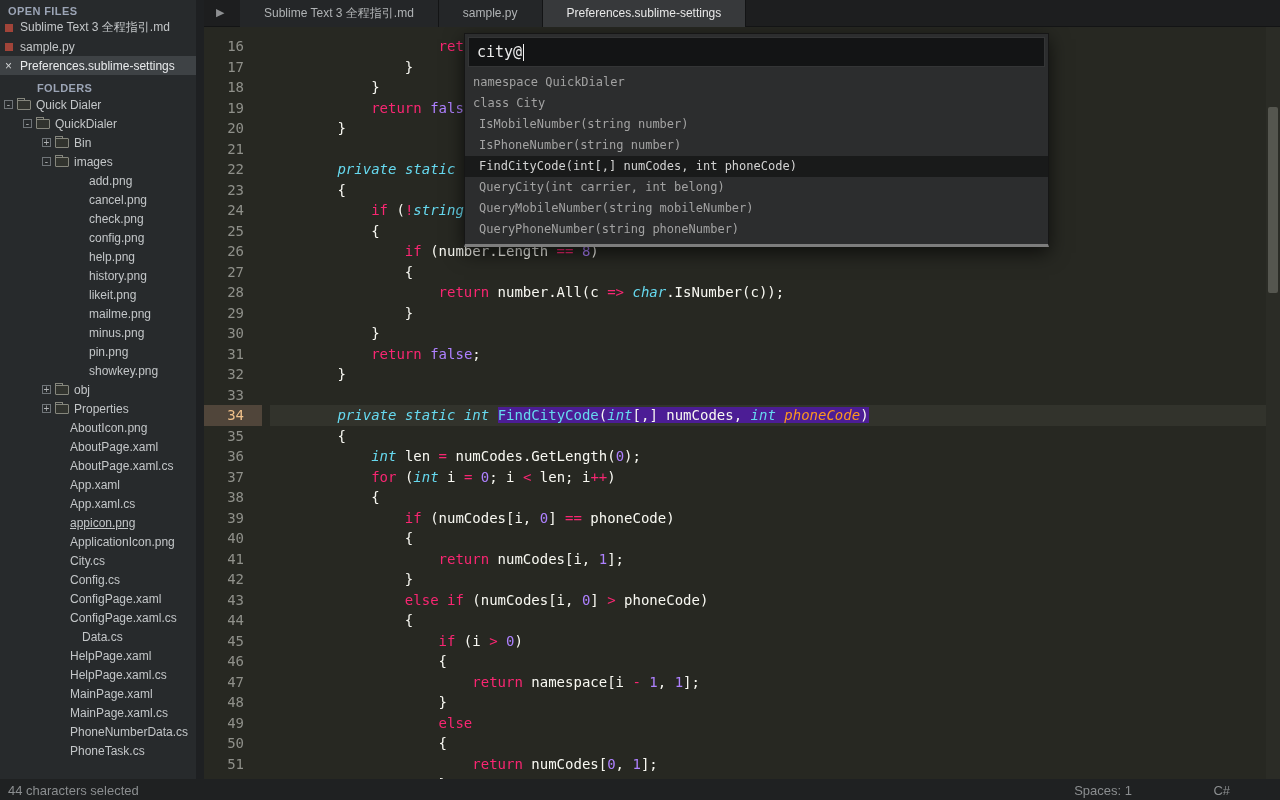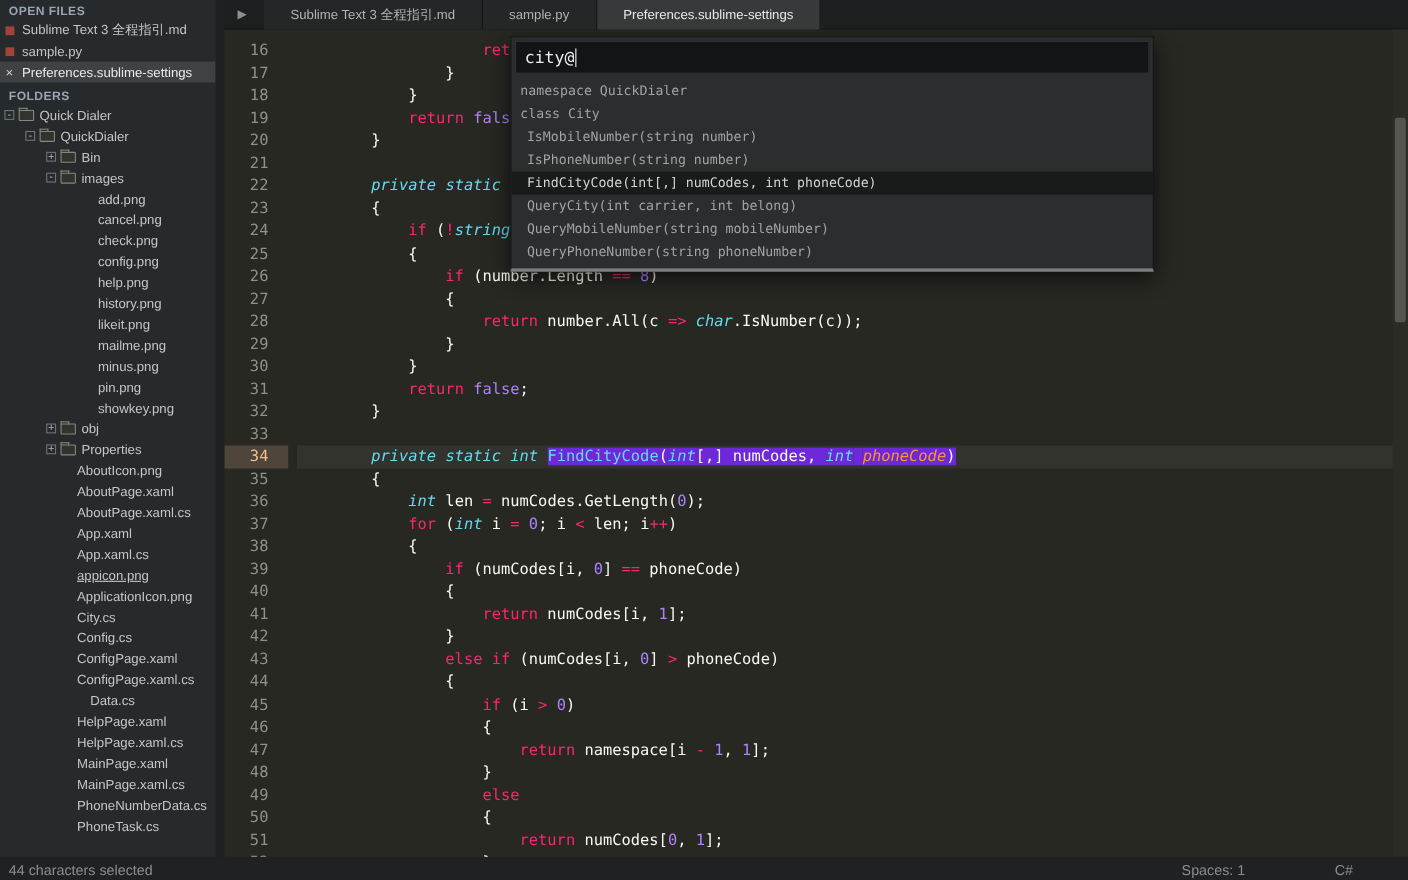--- a/index.html
+++ b/index.html
@@ -12,21 +12,21 @@
              background:#272a2c; overflow:hidden; }
   #sidebar-content { position:absolute; left:0; top:0; width:196px; padding-top:4px; }
   .sb-header { font-size:11px; font-weight:bold; color:#9ba4b5; letter-spacing:.4px;
                padding-left:8px; height:14px; line-height:14px; }
   .sb-row { display:flex; align-items:center; height:19px; font-size:12px;
             color:#c3c6c8; white-space:nowrap; overflow:hidden; cursor:default; }
   .of-row .file-sq { width:8px; height:8px; background:#a04439; margin:0 7px 0 5px; flex:none; }
   .of-row .close-x { width:8px; margin:0 7px 0 5px; color:#cfd2d4; font-size:12px;
                      line-height:8px; flex:none; }
   .of-row.selected { background:#3e4245; color:#e8eaec; }
-  #folders-header { margin-top:6px; }
+  #folders-header { margin-top:6px;margin-left:29px; }
   .expand-box { width:9px; height:9px; border:1px solid #6f7478; color:#b0b3b5;
                 font-size:10px; line-height:7px; text-align:center; margin-right:4px; flex:none; }
   .folder-ic { width:14px; height:10px; border:1px solid #85867c; background:#31332e;
                border-radius:1px; position:relative; margin-right:5px; flex:none; }
   .folder-ic::before { content:""; position:absolute; top:-3px; left:-1px; width:6px; height:2px;
                        border:1px solid #85867c; border-bottom:none; }
   .tree-spacer { width:28px; flex:none; }
   #sidebar-scroll-track { position:absolute; right:0; top:0; width:8px; height:779px;
                           background:#1e2022; }
 
@@ -50,21 +50,21 @@
   #code-lines { position:absolute; left:66px; top:9px; width:1000px; }
   .code-line { height:20.5px; line-height:20.5px; font-size:14px; white-space:pre;
                color:#f8f8f2; }
   .code-line.current-line { background:#32332c; }
   .t-p { color:#f8f8f2; }
   .t-k { color:#f92672; }
   .t-t { color:#66d9ef; font-style:italic; }
   .t-f { color:#66d9ef; }
   .t-n { color:#ae81ff; }
   .t-a { color:#fd971f; font-style:italic; }
-  .sel { background:#6d28d9; }
+  .sel { background:#4c1d95; }
 
   
   #overlay { position:absolute; left:260px; top:6px; width:585px; background:#2c2d2e;
              border:1px solid #161616; border-bottom:3px solid #7d7d7d;
              box-shadow:0 6px 18px rgba(0,0,0,.65); z-index:5; }
   #overlay-input { margin:3px; height:30px; background:#131415; border:1px solid #343536;
                    display:flex; align-items:center; padding-left:8px;
                    font-size:15px; color:#ececec; }
   .caret { display:inline-block; width:1px; height:17px; background:#f2f2f2; margin-left:1px; }
   #symbol-list { padding:2px 0 4px 0; }

